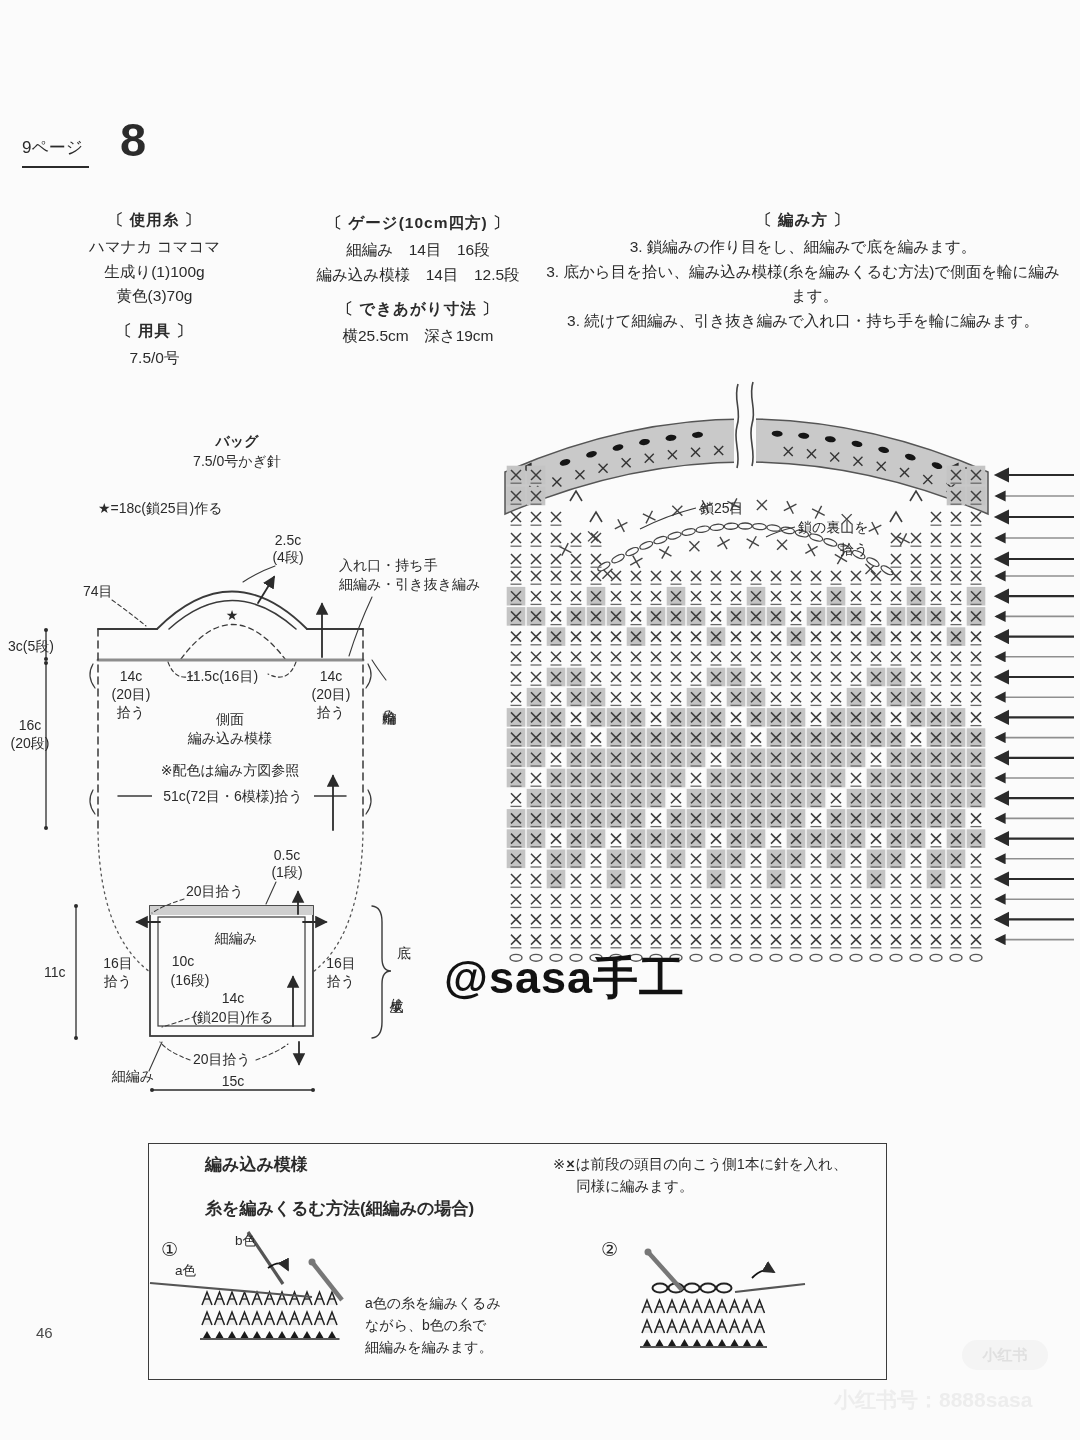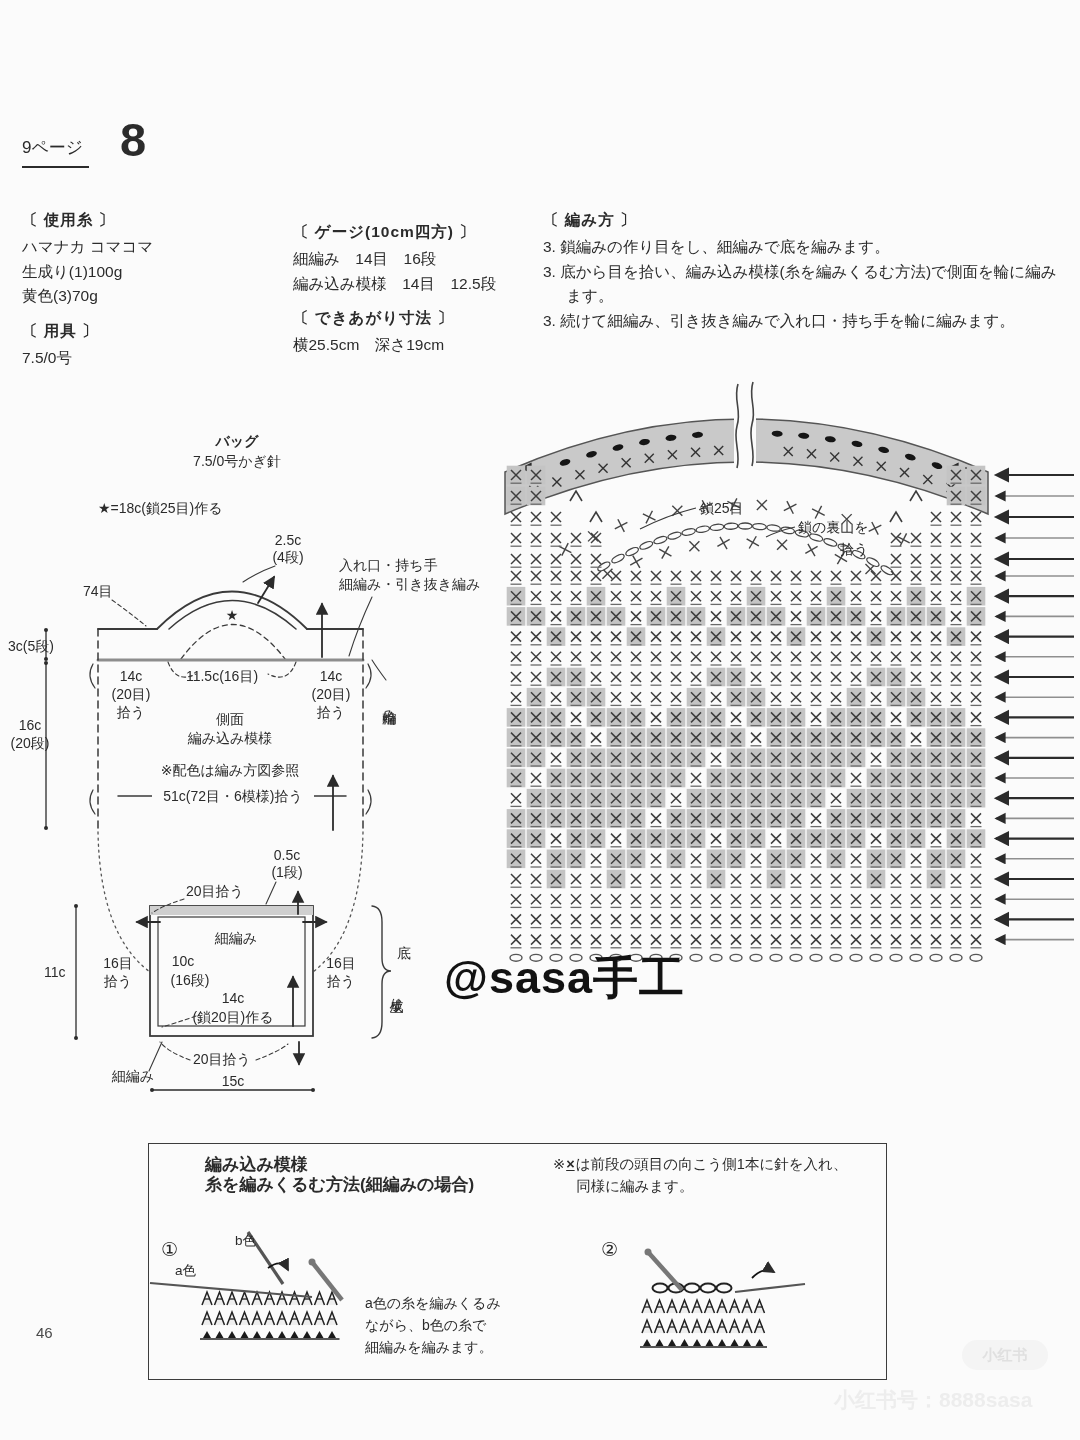--- a/index.html
+++ b/index.html
@@ -21,41 +21,41 @@
   .note{font-size:14.5px;line-height:1.5;}
   .note .sym{font-weight:bold;text-decoration:underline;padding:0 1px;}
   .circnum{font-size:19px;}
   .ylabel{font-size:13.5px;}
   .caption{font-size:14px;line-height:1.58;}
   .wm{left:444px;top:948px;font-size:45px;font-weight:700;color:#121212;letter-spacing:1px;z-index:3;}
   .badge{left:962px;top:1340px;width:86px;height:30px;background:#f4f4f4;color:#e0e0e0;
     border-radius:16px;font-size:15px;font-weight:bold;text-align:center;line-height:30px;z-index:3;}
   .platid{left:834px;top:1386px;font-size:21px;font-weight:bold;color:#ededed;z-index:3;}
   .pageno{left:16px;top:1324px;font-size:15px;color:#4a4a4a;margin-left:20px;}
-  .z2{z-index:2;}
+  .z2{z-index:2;text-align:center;}
 </style>
 </head>
 <body>
 
 <div class="page">
 
   <div class="abs pageref z2">9ページ</div>
   <div class="abs itemno z2">8</div>
 
   <div class="abs col z2" style="left:22px;top:208px;width:265px;">
     <div class="h">〔 使用糸 〕</div>
     <div>ハマナカ コマコマ</div>
     <div>生成り(1)100g</div>
     <div>黄色(3)70g</div>
     <div class="gap"></div>
     <div class="h">〔 用具 〕</div>
     <div>7.5/0号</div>
   </div>
 
-  <div class="abs col z2" style="left:293px;top:220px;width:250px;">
+  <div class="abs col z2" style="left:293px;top:211px;width:250px;">
     <div class="h">〔 ゲージ(10cm四方) 〕</div>
     <div>細編み　14目　16段</div>
     <div>編み込み模様　14目　12.5段</div>
     <div class="gap"></div>
     <div class="h">〔 できあがり寸法 〕</div>
     <div>横25.5cm　深さ19cm</div>
   </div>
 
   <div class="abs col z2" style="left:543px;top:208px;width:520px;">
     <div class="h">〔 編み方 〕</div>
@@ -2209,21 +2209,21 @@
         <ellipse cx="724" cy="1288" rx="7.5" ry="4.5" fill="none" stroke="#222" stroke-width="2"></ellipse>
         <line x1="648" y1="1252" x2="682" y2="1290" stroke="#777" stroke-width="4.5"></line>
         <circle cx="648" cy="1252" r="3.5" fill="#777"></circle>
         <line x1="735" y1="1292" x2="805" y2="1284" stroke="#555" stroke-width="2.2"></line>
         <path d="M752,1278 q12,-12 22,-6" fill="none" stroke="#111" stroke-width="1.8" marker-end="url(#ah)"></path>
       </g>
   </svg>
 
   <div class="abs box">
     <div class="abs boxtitle" style="left:56px;top:8px;">編み込み模様</div>
-    <div class="abs boxtitle" style="left:56px;top:28px;">糸を編みくるむ方法(細編みの場合)</div>
+    <div class="abs boxtitle" style="left:56px;top:52px;">糸を編みくるむ方法(細編みの場合)</div>
     <div class="abs note" style="left:404px;top:10px;width:330px;">
       <span>※</span><span class="sym">×</span><span>は前段の頭目の向こう側1本に針を入れ、</span><br>
       <span style="padding-left:1.6em;margin-top:36px;">同様に編みます。</span>
     </div>
     <div class="abs circnum" style="left:12px;top:94px;">①</div>
     <div class="abs circnum" style="left:452px;top:94px;">②</div>
     <div class="abs ylabel" style="left:26px;top:118px;">a色</div>
     <div class="abs ylabel" style="left:86px;top:88px;">b色</div>
     <div class="abs caption" style="left:216px;top:148px;width:150px;">
       <div>a色の糸を編みくるみ</div>

